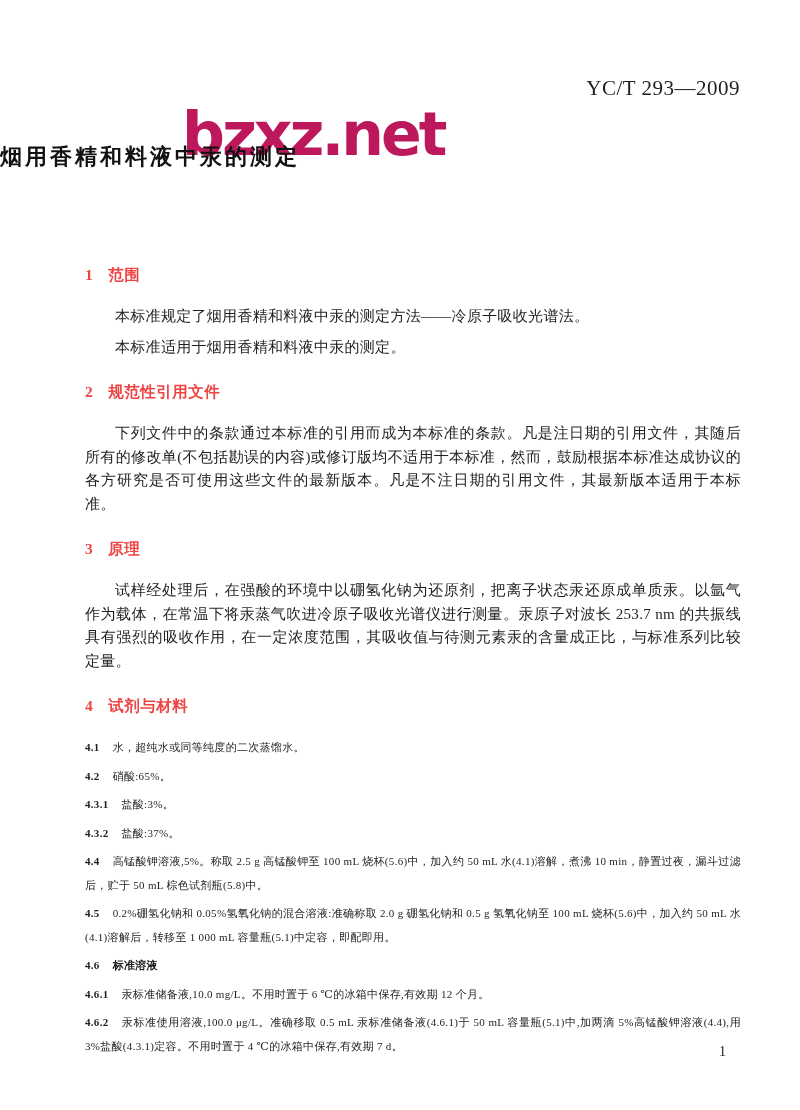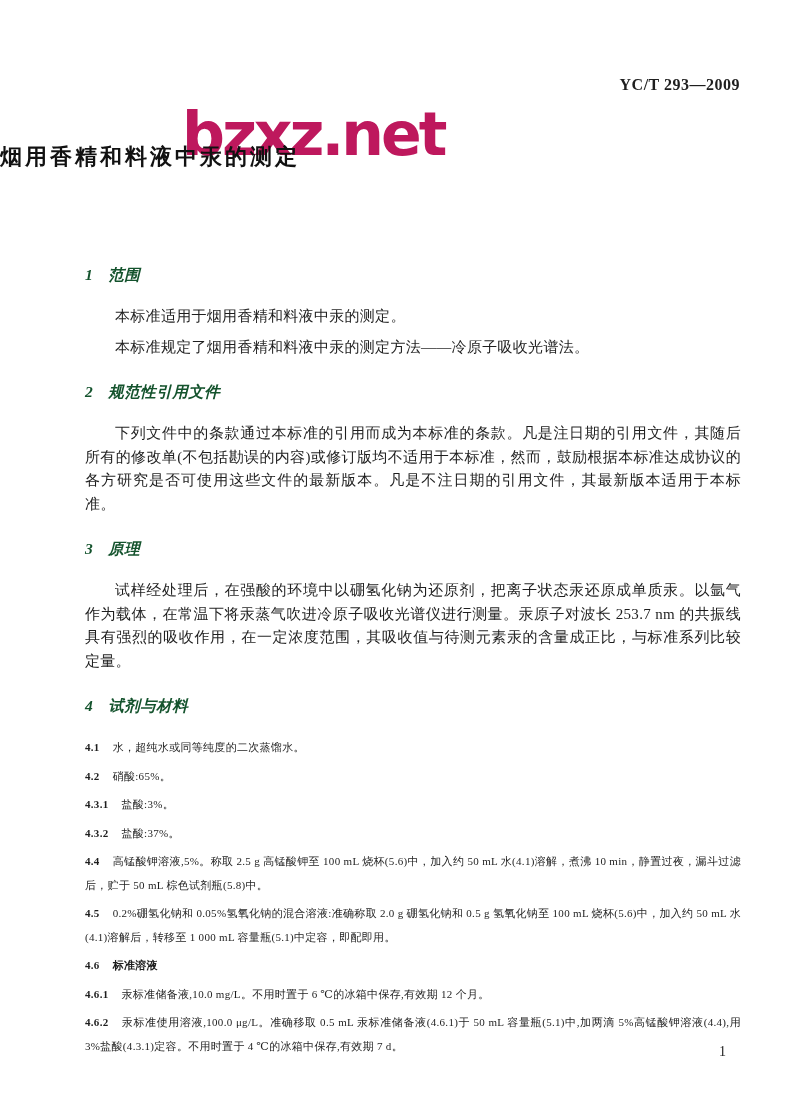--- a/index.html
+++ b/index.html
@@ -4,43 +4,43 @@
 <style>
   html,body{margin:0;padding:0;}
   body{
     width:800px;height:1110px;
     background:#ffffff;color:#1e1e1e;
     font-family:"Liberation Serif","DejaVu Serif",serif;
     position:relative;overflow:hidden;
   }
   .doc-code{
     position:absolute;top:76px;right:60px;
-    font-size:16px;font-weight:bold;letter-spacing:.5px;z-index:2;text-align:center;
+    font-size:21px;font-weight:normal;letter-spacing:.5px;z-index:2;text-align:center;
   }
   .watermark{
     position:absolute;left:182px;top:104px;
     font-family:"DejaVu Sans","Liberation Sans",sans-serif;
     font-weight:bold;font-size:60px;line-height:1;
     color:#be185d;letter-spacing:-3px;z-index:0;
     user-select:none;white-space:nowrap;
   }
   .title-block{
     position:absolute;top:138px;left:0;width:100%;
     text-align:left;z-index:1;
   }
   .title-line{
     font-size:22px;font-weight:bold;letter-spacing:3px;line-height:37px;
     color:#111;
   }
   .content{
     position:absolute;top:242px;left:85px;width:656px;z-index:1;
   }
   .sec-heading{
-    font-size:15.5px;font-weight:bold;color:#14532d;
-    margin:23px 0 19px 0;letter-spacing:.5px;font-style:italic;
+    font-size:15.5px;font-weight:bold;color:#ef4444;
+    margin:23px 0 19px 0;letter-spacing:.5px;
   }
   .sec-heading .num{margin-right:15px;font-weight:bold;}
   .para{
     font-size:15px;line-height:23.5px;text-align:justify;
     text-indent:2em;margin:7px 0;letter-spacing:.3px;
   }
   .clause{
     font-size:11px;line-height:23.5px;text-align:justify;
     margin:5px 0;letter-spacing:.3px;
   }
@@ -60,22 +60,22 @@
 
 <div class="title-block">
   <div class="title-line">烟用香精和料液中汞的测定</div>
 </div>
 
 <div class="content">
 
   <div class="sec-heading">
     <span class="num">1</span><span>范围</span>
   </div>
+  <p class="para">本标准规定了烟用香精和料液中汞的测定方法——冷原子吸收光谱法。</p>
   <p class="para">本标准适用于烟用香精和料液中汞的测定。</p>
-  <p class="para">本标准规定了烟用香精和料液中汞的测定方法——冷原子吸收光谱法。</p>
 
   <div class="sec-heading">
     <span class="num">2</span><span>规范性引用文件</span>
   </div>
   <p class="para">下列文件中的条款通过本标准的引用而成为本标准的条款。凡是注日期的引用文件，其随后所有的修改单(不包括勘误的内容)或修订版均不适用于本标准，然而，鼓励根据本标准达成协议的各方研究是否可使用这些文件的最新版本。凡是不注日期的引用文件，其最新版本适用于本标准。</p>
 
   <div class="sec-heading">
     <span class="num">3</span><span>原理</span>
   </div>
   <p class="para">试样经处理后，在强酸的环境中以硼氢化钠为还原剂，把离子状态汞还原成单质汞。以氩气作为载体，在常温下将汞蒸气吹进冷原子吸收光谱仪进行测量。汞原子对波长 253.7 nm 的共振线具有强烈的吸收作用，在一定浓度范围，其吸收值与待测元素汞的含量成正比，与标准系列比较定量。</p>

